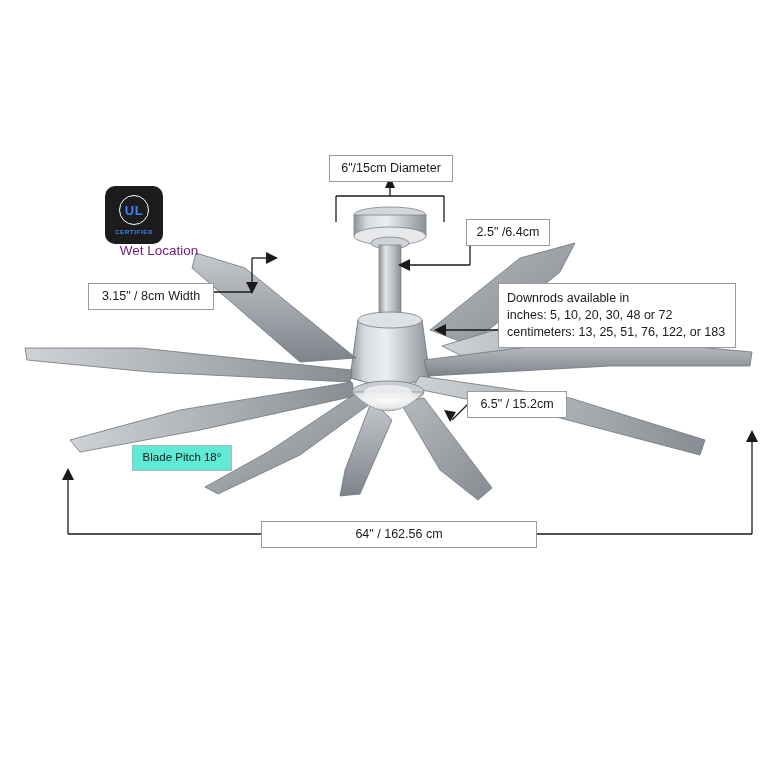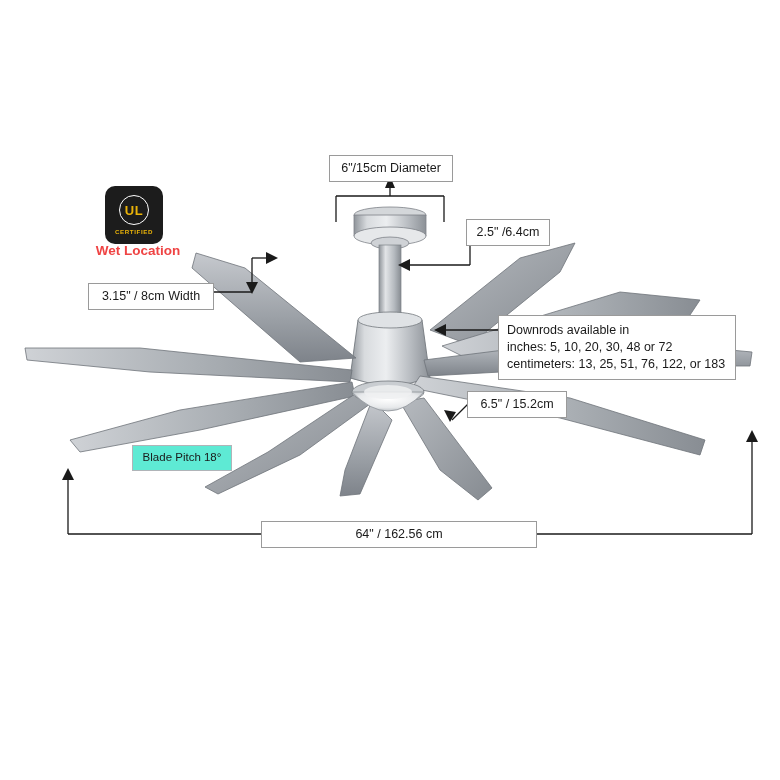--- a/index.html
+++ b/index.html
@@ -41,21 +41,21 @@
   .callout.shaded {
     background: #5eead4;
     border: 1px solid #b0b4b8;
   }
   .ul-badge {
     position: absolute;
     width: 58px;
     height: 58px;
     border-radius: 10px;
     background: #1c1c1c;
-    color: #eab308;
+    color: #3b82f6;
     display: flex;
     flex-direction: column;
     align-items: center;
     justify-content: center;
   }
   .ul-ring {
     width: 28px;
     height: 28px;
     border-radius: 50%;
     border: 1.6px solid #ffffff;
@@ -69,22 +69,23 @@
   }
   .ul-cert {
     font-size: 6.2px;
     letter-spacing: 0.6px;
     margin-top: 3px;
     font-weight: bold;
   }
   .wet-label {
     position: absolute;
     font-size: 13.5px;
-    font-weight: bold;
-    color: #ef4444;
+    font-weight: normal;
+    color: #701a75;
+    margin-left: 21px;
   }
 </style>
 </head>
 <body>
 
 <div id="stage">
 
   <svg class="layer" viewBox="0 0 780 780">
     <defs>
       <linearGradient id="gBladeA" x1="0" y1="0" x2="1" y2="0">
@@ -213,21 +214,21 @@
     <div class="ul-cert">CERTIFIED</div>
   </div>
   <div class="wet-label" style="left:92px; top:243px; width:92px; text-align:center;">Wet Location</div>
 
   <div class="callout" style="left:329px; top:155px; width:124px; text-align:center;">6"/15cm Diameter</div>
 
   <div class="callout" style="left:466px; top:219px; width:84px; text-align:center;">2.5" /6.4cm</div>
 
   <div class="callout" style="left:88px; top:283px; width:126px; text-align:center;">3.15" / 8cm Width</div>
 
-  <div class="callout" style="left:498px; top:283px; width:238px; text-align:left; padding:6px 8px;margin-top:32px;">Downrods available in
+  <div class="callout" style="left:498px; top:283px; width:238px; text-align:left; padding:6px 8px;">Downrods available in
 inches: 5, 10, 20, 30, 48 or 72
 centimeters: 13, 25, 51, 76, 122, or 183</div>
 
   <div class="callout" style="left:467px; top:391px; width:100px; text-align:center;">6.5" / 15.2cm</div>
 
   <div class="callout shaded" style="left:132px; top:445px; width:100px; text-align:center; font-size:11.5px;">Blade Pitch 18°</div>
 
   <div class="callout" style="left:261px; top:521px; width:276px; text-align:center;">64" / 162.56 cm</div>
 
 </div>

